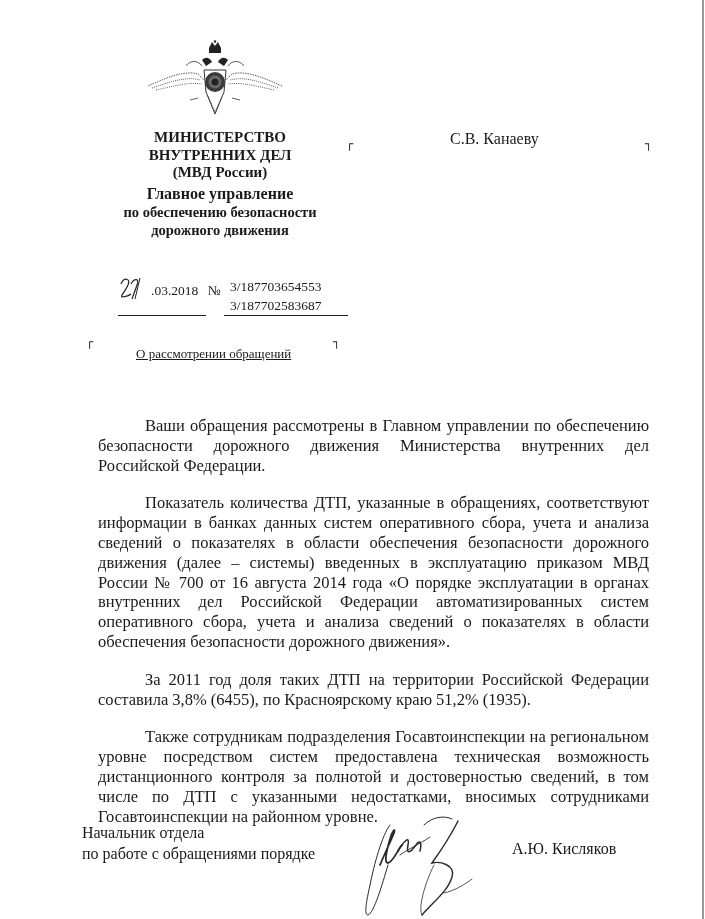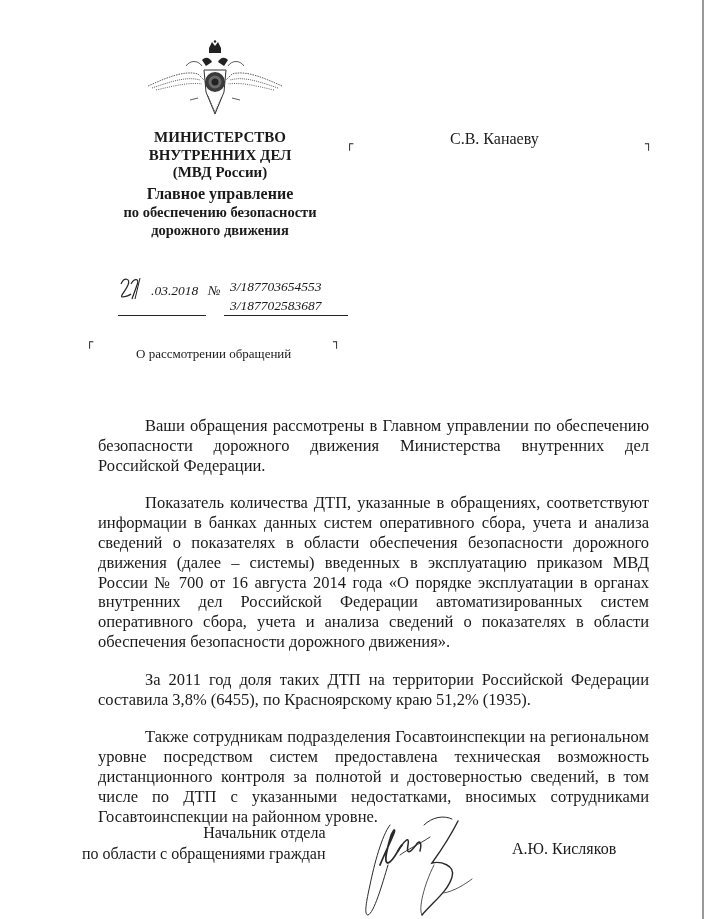--- a/index.html
+++ b/index.html
@@ -6,37 +6,37 @@
   body {
     width: 705px; height: 919px; background: #ffffff; position: relative; overflow: hidden;
     font-family: "Liberation Serif", "DejaVu Serif", serif; color: #1a1a1a;
   }
   .page-edge { position: absolute; left: 702px; top: 0; width: 2px; height: 919px; background: #9a9a9a; }
   .emblem { position: absolute; left: 146px; top: 40px; width: 138px; height: 78px; }
   .letterhead { position: absolute; left: 95px; top: 129px; width: 250px; text-align: center; }
   .lh-bold { font-weight: bold; font-size: 15px; line-height: 17.5px; }
   .lh-sub { font-weight: bold; font-size: 16px; line-height: 18px; margin-top: 3px; }
   .lh-addr { font-size: 14px; line-height: 18px; }
-  .date-row { position: absolute; left: 90px; top: 279px; width: 260px; height: 40px; font-size: 13.5px; font-style: italic; }
+  .date-row { position: absolute; left: 90px; top: 279px; width: 260px; height: 40px; font-size: 13.5px; }
   .date-hand { position: absolute; left: 28px; top: -4px; width: 28px; height: 26px; }
   .date-text { position: absolute; left: 61px; top: 4px; }
   .no-sign { position: absolute; left: 118px; top: 4px; }
   .reg-no-1 { position: absolute; left: 140px; top: 0; text-align: right; }
   .reg-no-2 { position: absolute; left: 140px; top: 19px; }
   .underline-1 { position: absolute; left: 28px; top: 36px; width: 88px; height: 1px; background: #222; }
   .underline-2 { position: absolute; left: 134px; top: 36px; width: 124px; height: 1px; background: #222; }
   .bracket { position: absolute; font-size: 12px; line-height: 12px; color: #222; font-family: "DejaVu Sans", sans-serif; }
   .recipient { position: absolute; left: 450px; top: 130px; font-size: 16px; }
-  .subject { position: absolute; left: 136px; top: 346px; font-size: 13px; }
+  .subject { position: absolute; left: 136px; top: 346px; font-size: 13px; text-decoration: underline; }
   .body-text {
     position: absolute; left: 80px; top: 398px; width: 587px; font-size: 16.5px; line-height: 19.8px;
     text-align: justify;
   }
   .body-text p { margin: 18px; text-indent: 47px; }
-  .sig-title { position: absolute; left: 82px; top: 822px; font-size: 16px; line-height: 21px; text-align: right; }
+  .sig-title { position: absolute; left: 82px; top: 822px; font-size: 16px; line-height: 21px; }
   .signature { position: absolute; left: 360px; top: 805px; width: 120px; height: 112px; }
   .signer { position: absolute; left: 512px; top: 840px; font-size: 16px; }
 </style>
 </head>
 <body>
 
 <div class="page-edge"></div>
 
 <svg class="emblem" viewBox="0 0 138 78">
   <g fill="none" stroke="#333" stroke-width="0.8">
@@ -96,21 +96,21 @@
 
 <div class="body-text">
   <p>Ваши обращения рассмотрены в Главном управлении по обеспечению безопасности дорожного движения Министерства внутренних дел Российской Федерации.</p>
   <p>Показатель количества ДТП, указанные в обращениях, соответствуют информации в банках данных систем оперативного сбора, учета и анализа сведений о показателях в области обеспечения безопасности дорожного движения (далее – системы) введенных в эксплуатацию приказом МВД России № 700 от 16 августа 2014 года «О порядке эксплуатации в органах внутренних дел Российской Федерации автоматизированных систем оперативного сбора, учета и анализа сведений о показателях в области обеспечения безопасности дорожного движения».</p>
   <p>За 2011 год доля таких ДТП на территории Российской Федерации составила 3,8% (6455), по Красноярскому краю 51,2% (1935).</p>
   <p>Также сотрудникам подразделения Госавтоинспекции на региональном уровне посредством систем предоставлена техническая возможность дистанционного контроля за полнотой и достоверностью сведений, в том числе по ДТП с указанными недостатками, вносимых сотрудниками Госавтоинспекции на районном уровне.</p>
 </div>
 
 <div class="sig-title">
   <div>Начальник отдела</div>
-  <div>по области с обращениями граждан</div>
+  <div>по работе с обращениями порядке</div>
 </div>
 
 <svg class="signature" viewBox="0 0 120 112">
   <g fill="none" stroke="#2a2a2a" stroke-linecap="round">
     <path d="M30,20 C22,30 14,60 10,80 C6,98 4,110 8,110 C14,108 22,80 28,60" stroke-width="1"></path>
     <path d="M20,60 C24,50 30,38 34,28 C36,22 32,26 30,34 C26,48 24,58 28,58 C34,56 38,44 42,40" stroke-width="1.8"></path>
     <path d="M38,46 C44,36 50,30 48,40 C46,50 50,48 56,40 C60,34 62,38 60,46" stroke-width="1.5"></path>
     <path d="M40,50 C48,44 58,40 70,32" stroke-width="0.9"></path>
     <path d="M64,20 C72,12 84,10 92,14" stroke-width="1"></path>
     <path d="M98,16 C92,28 82,44 72,58 C80,56 96,60 92,72 C88,86 74,96 62,110" stroke-width="1.4"></path>

